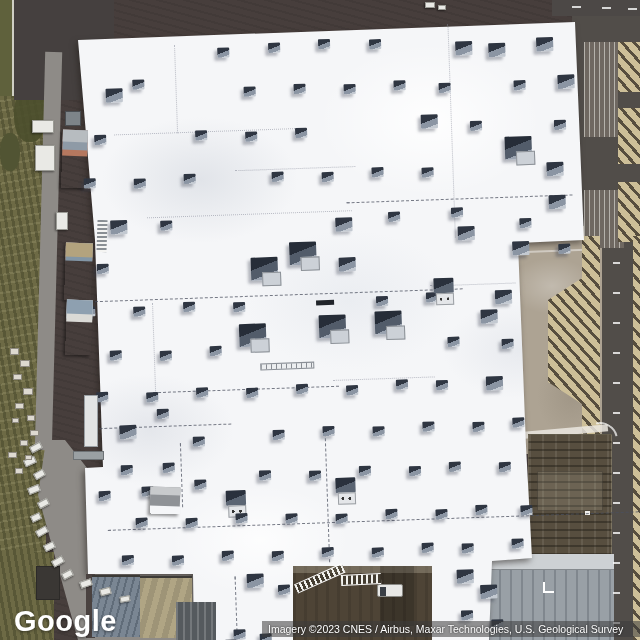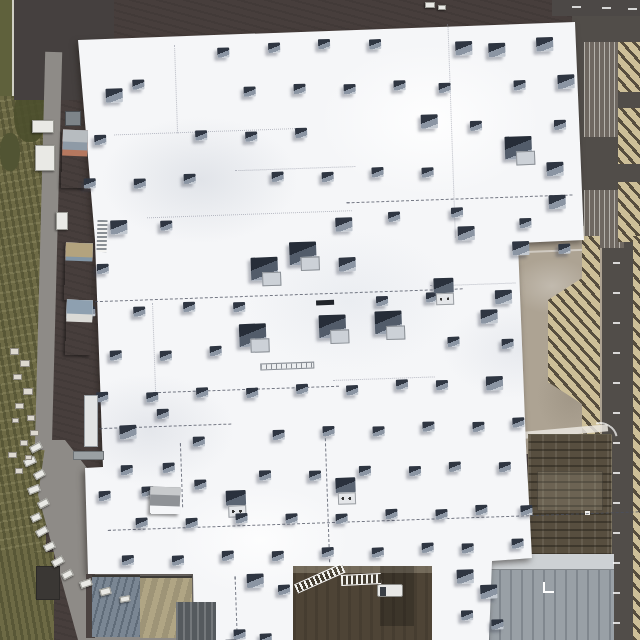--- a/index.html
+++ b/index.html
@@ -394,13 +394,17 @@
       <div class="dash" style="left: 613px; top: 502px; width: 7px; height: 2px;"></div>
       <div class="dash" style="left: 613px; top: 532px; width: 7px; height: 2px;"></div>
       <div class="dash" style="left: 613px; top: 562px; width: 7px; height: 2px;"></div>
       <div class="dash" style="left: 613px; top: 592px; width: 7px; height: 2px;"></div>
       <div class="dash" style="left: 613px; top: 622px; width: 7px; height: 2px;"></div>
       <div class="dash" style="left: 572px; top: 6px; width: 9px; height: 2px;"></div>
       <div class="dash" style="left: 602px; top: 7px; width: 9px; height: 2px;"></div>
       <div class="dash" style="left: 628px; top: 8px; width: 9px; height: 2px;"></div>
     </div>
 
+  <div id="google-logo">Google</div>
+  <div id="attribution-bar">
+    <span id="attribution-text">Imagery ©2023 CNES / Airbus, Maxar Technologies, U.S. Geological Survey</span>
+  </div>
 </div>
 
 </body></html>

